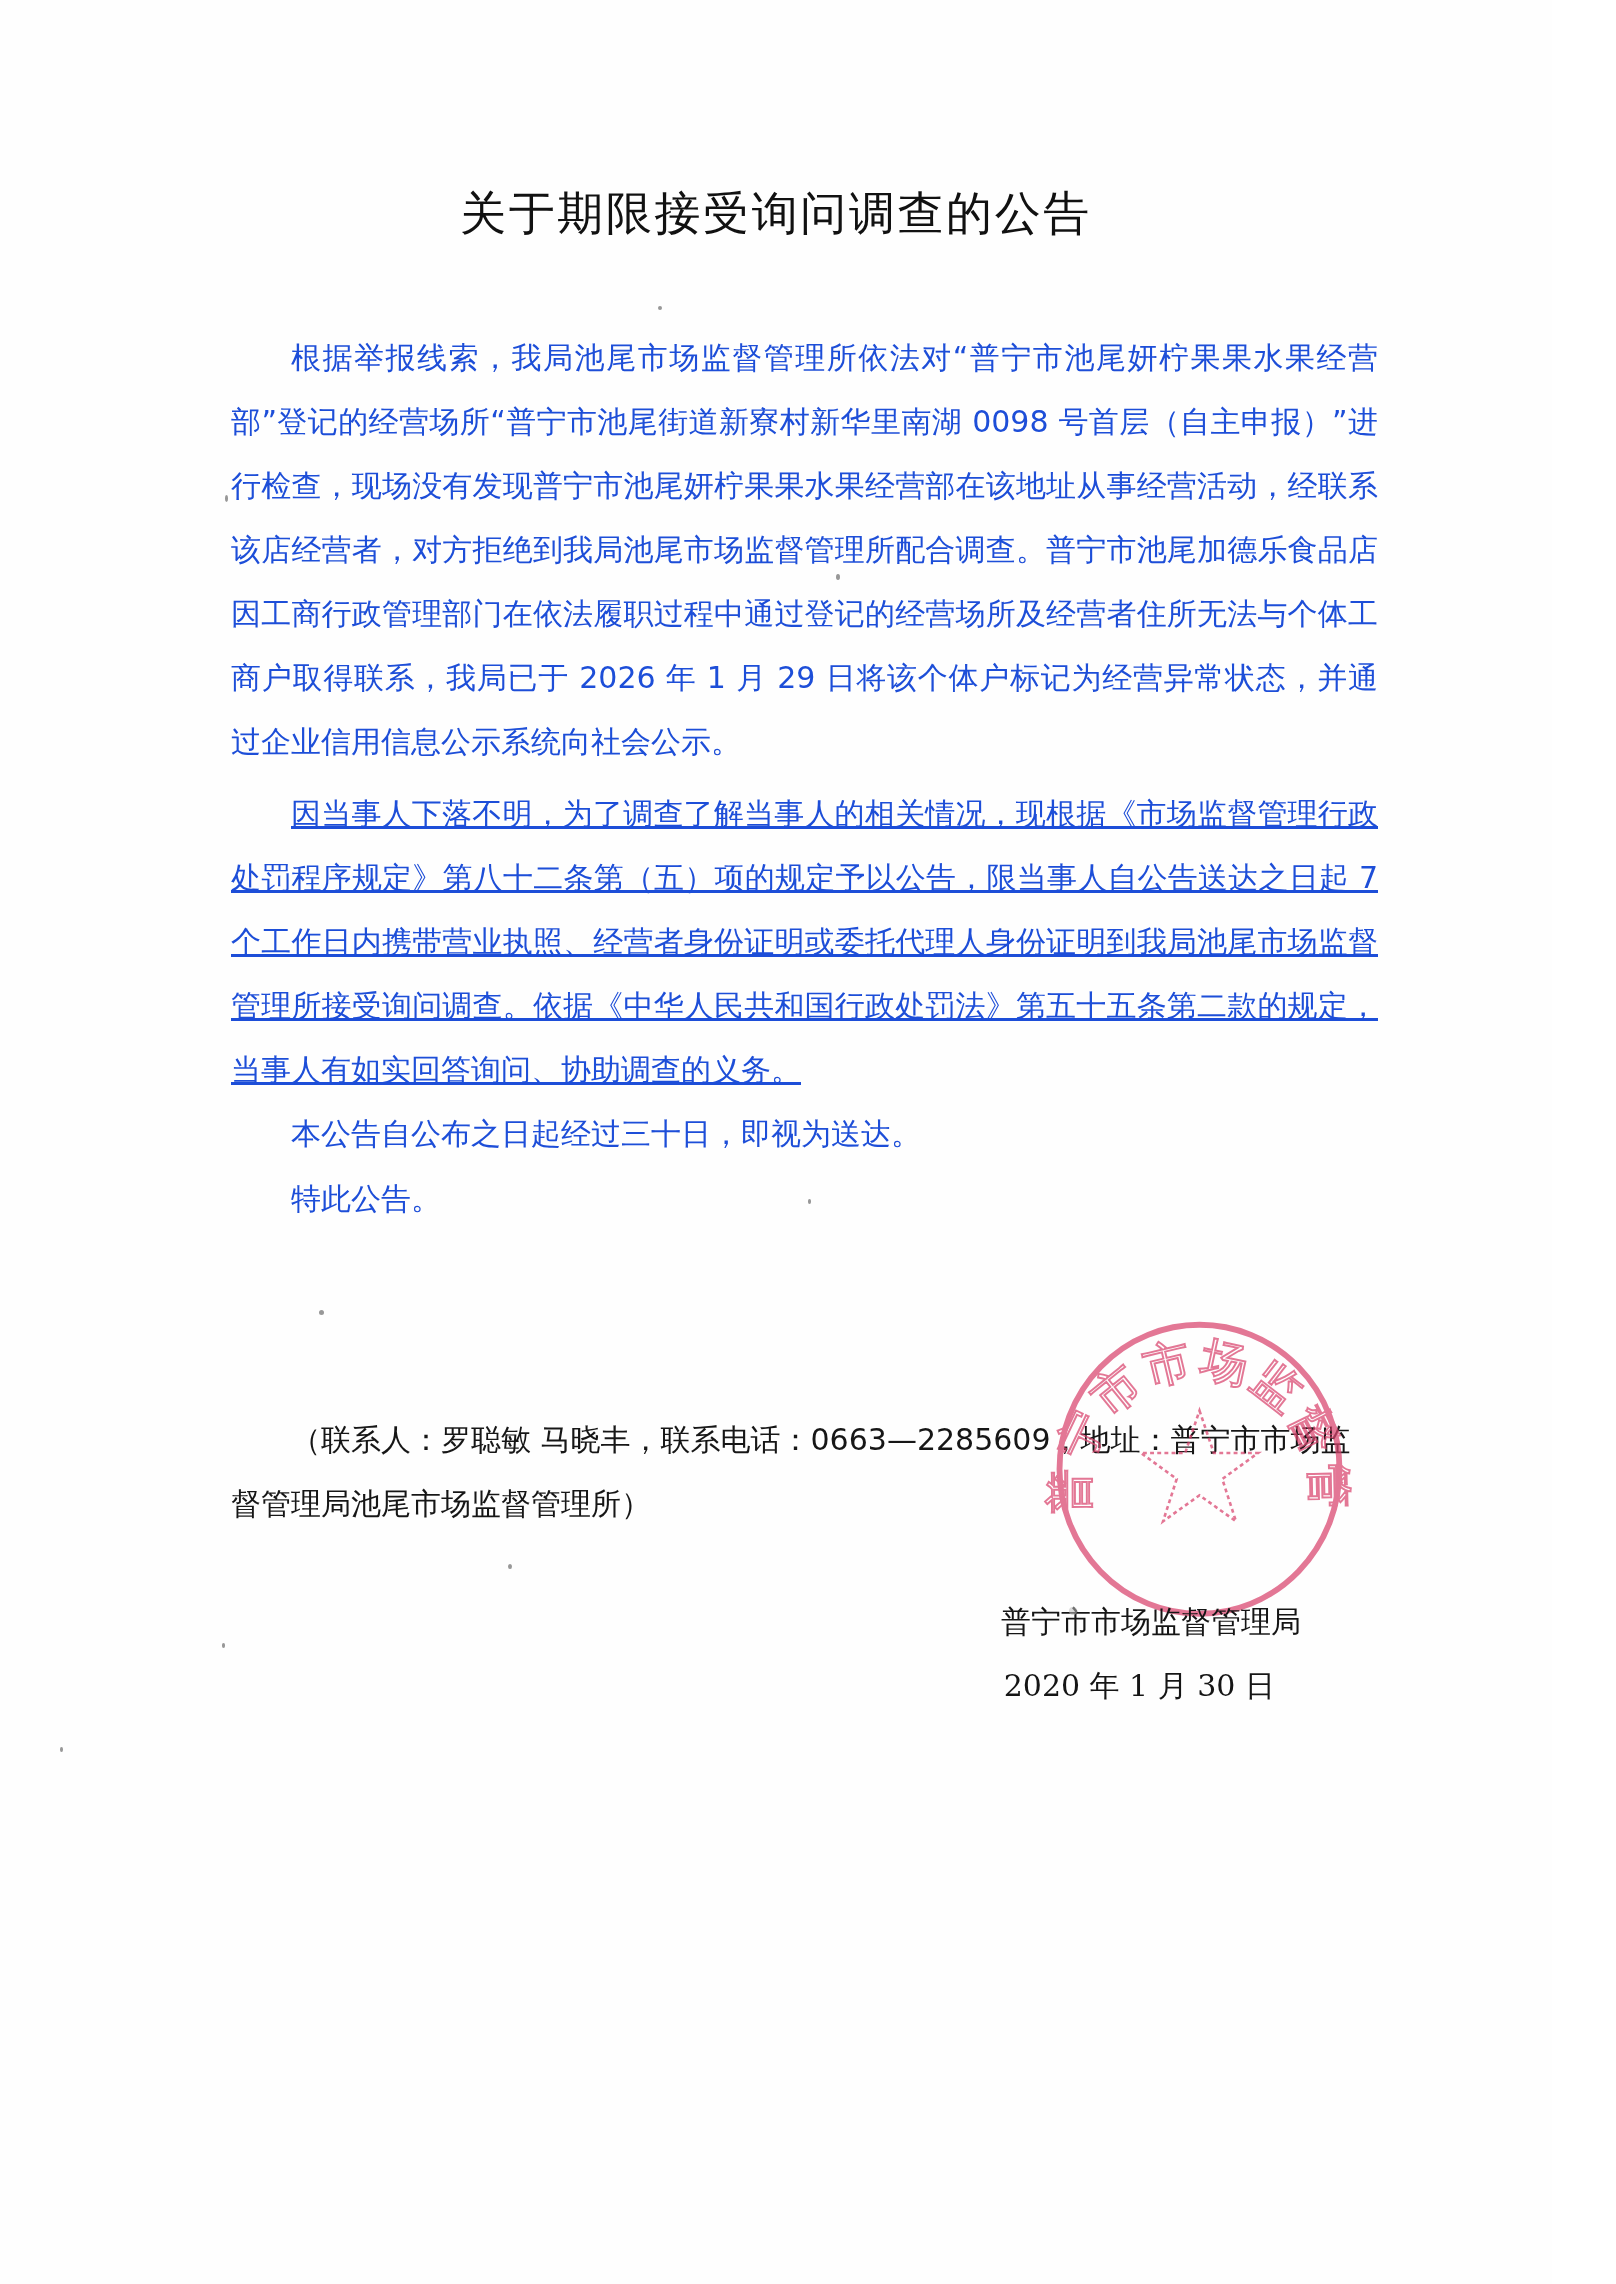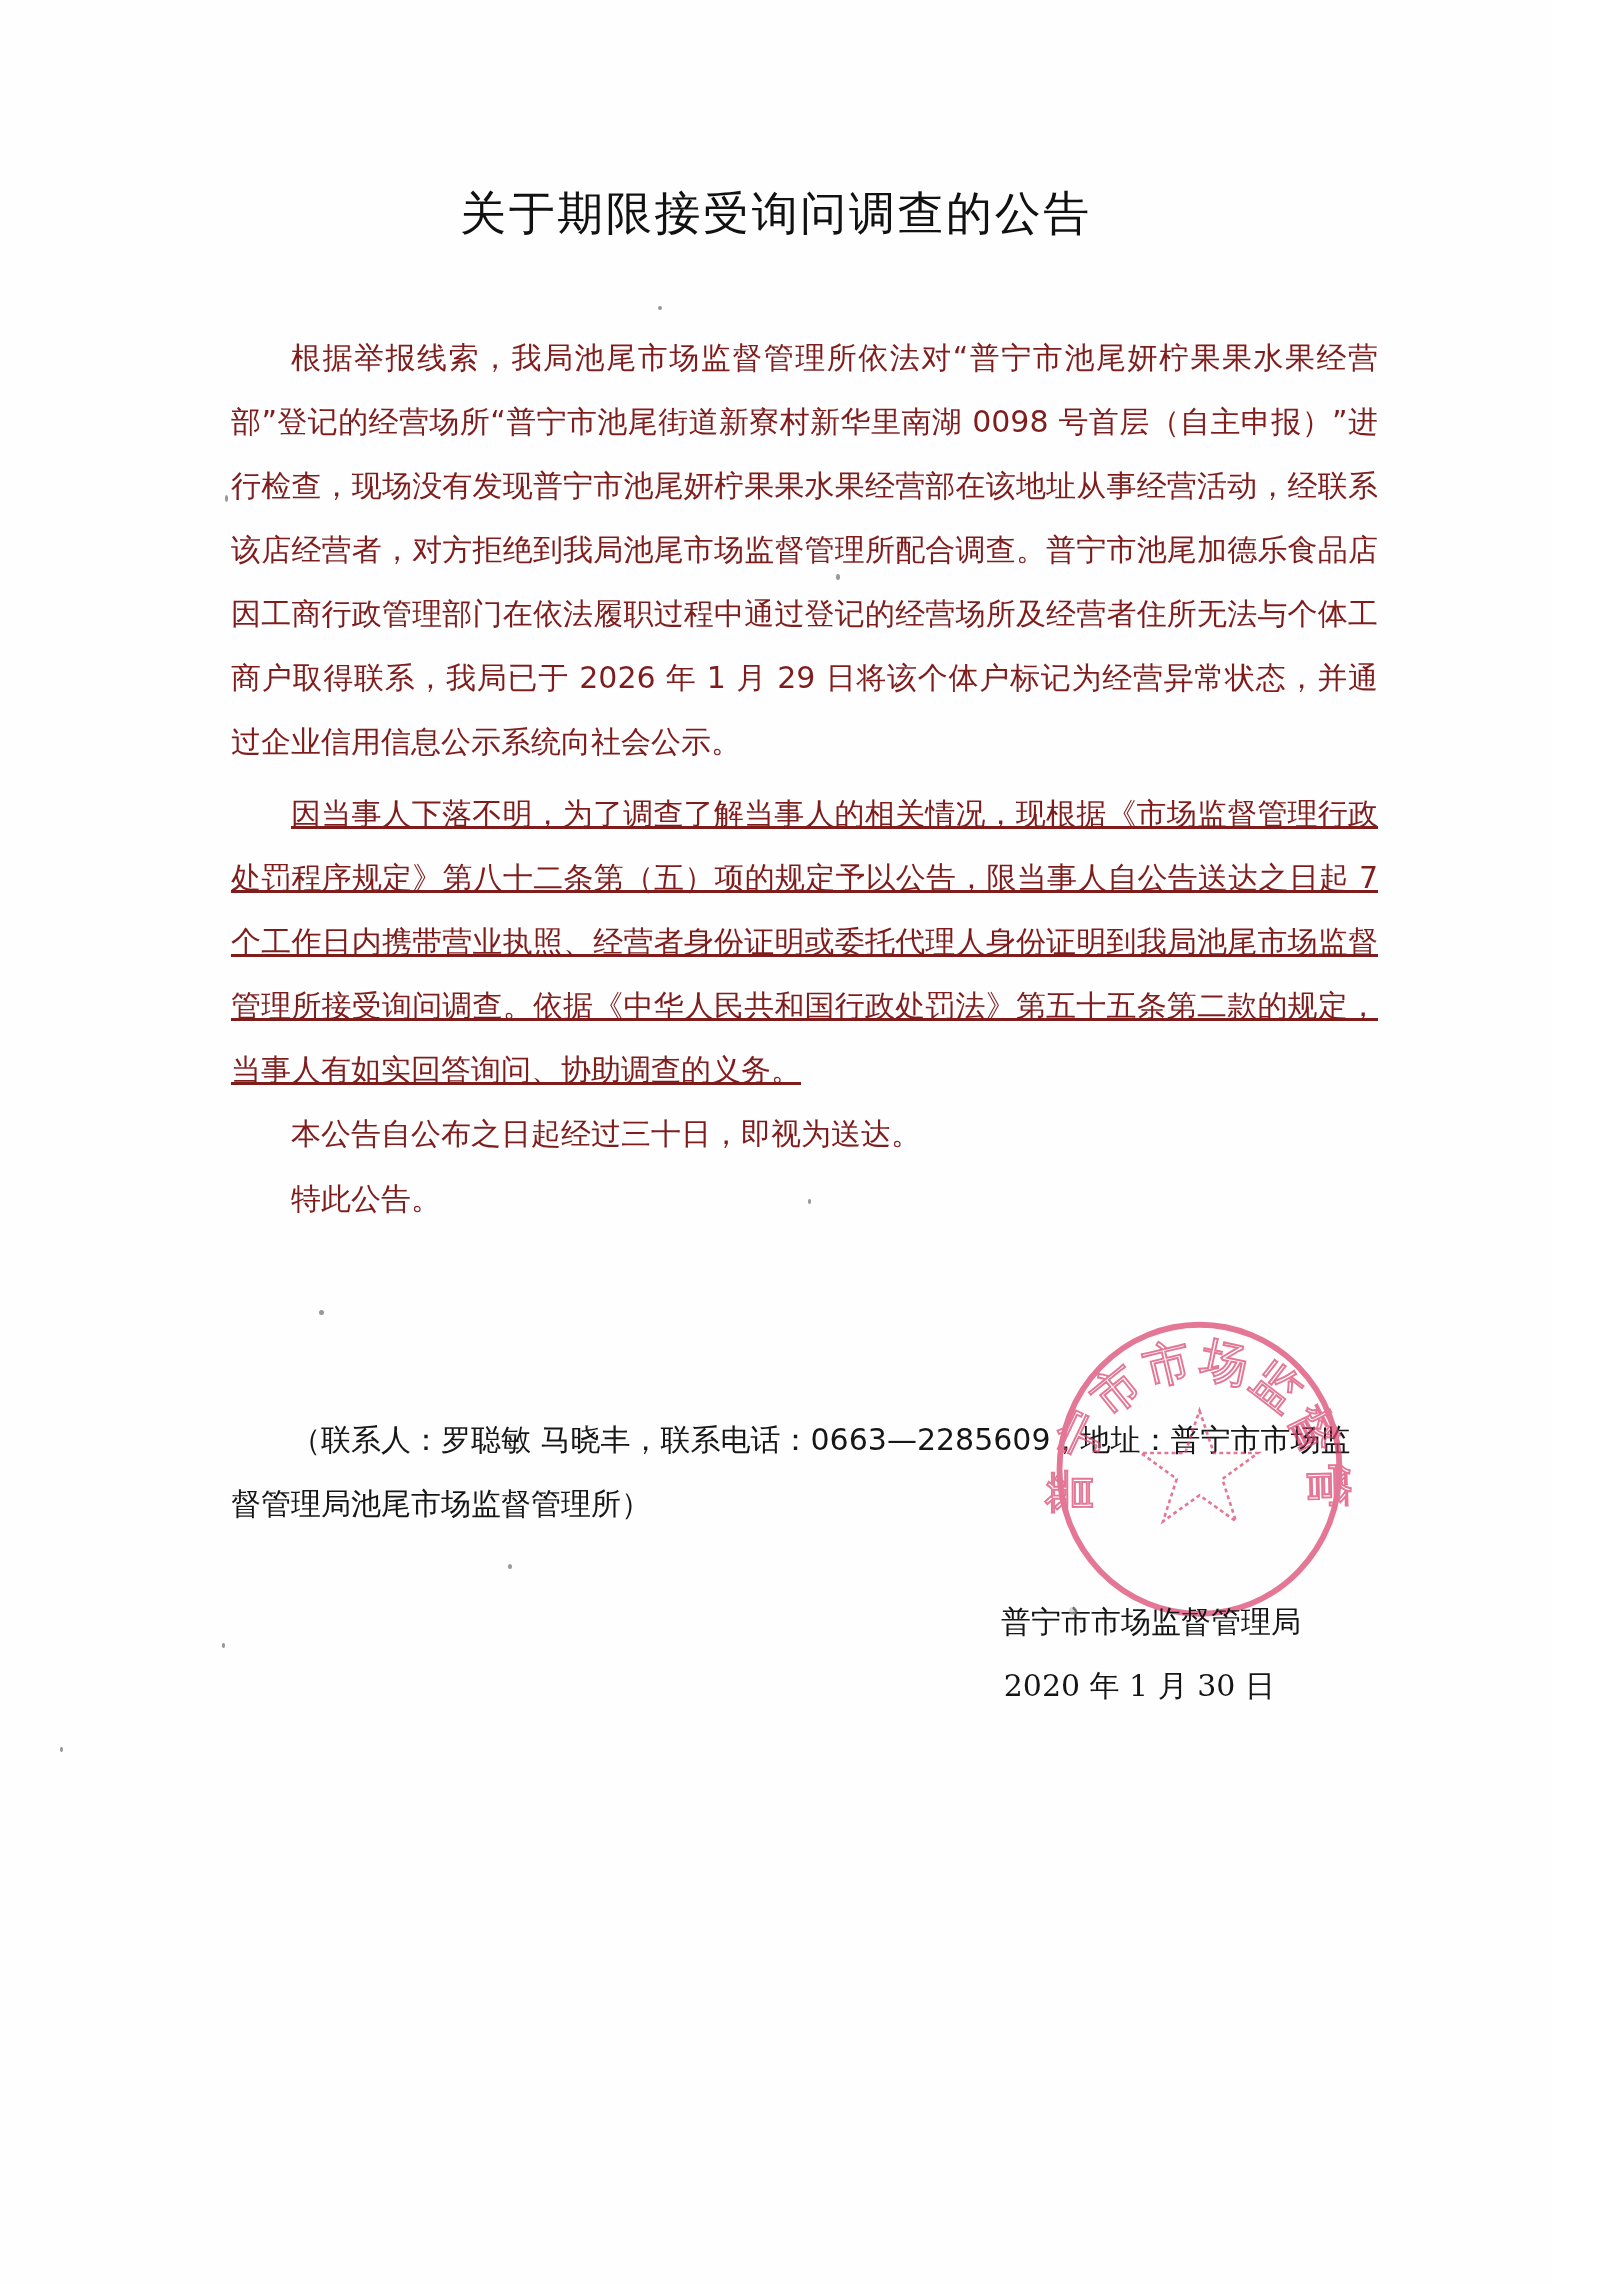--- a/index.html
+++ b/index.html
@@ -31,21 +31,21 @@
       letter-spacing: 2.6px;
       color: #111;
     }
     .body-text {
       position: absolute;
       left: 231px;
       width: 1147px;
       font-family: "DejaVu Sans", "Liberation Sans", sans-serif;
       font-size: 30px;
       line-height: 64px;
-      color: #7f1d1d;
+      color: #1d4ed8;
       text-align: justify;
     }
     .para {
       text-indent: 60px;
       margin: 0;
     }
     .p1 { top: 326px; }
     .p2 { top: 782px; text-decoration: underline; }
     .p3 { top: 1102px; }
     .p4 { top: 1167px; }

